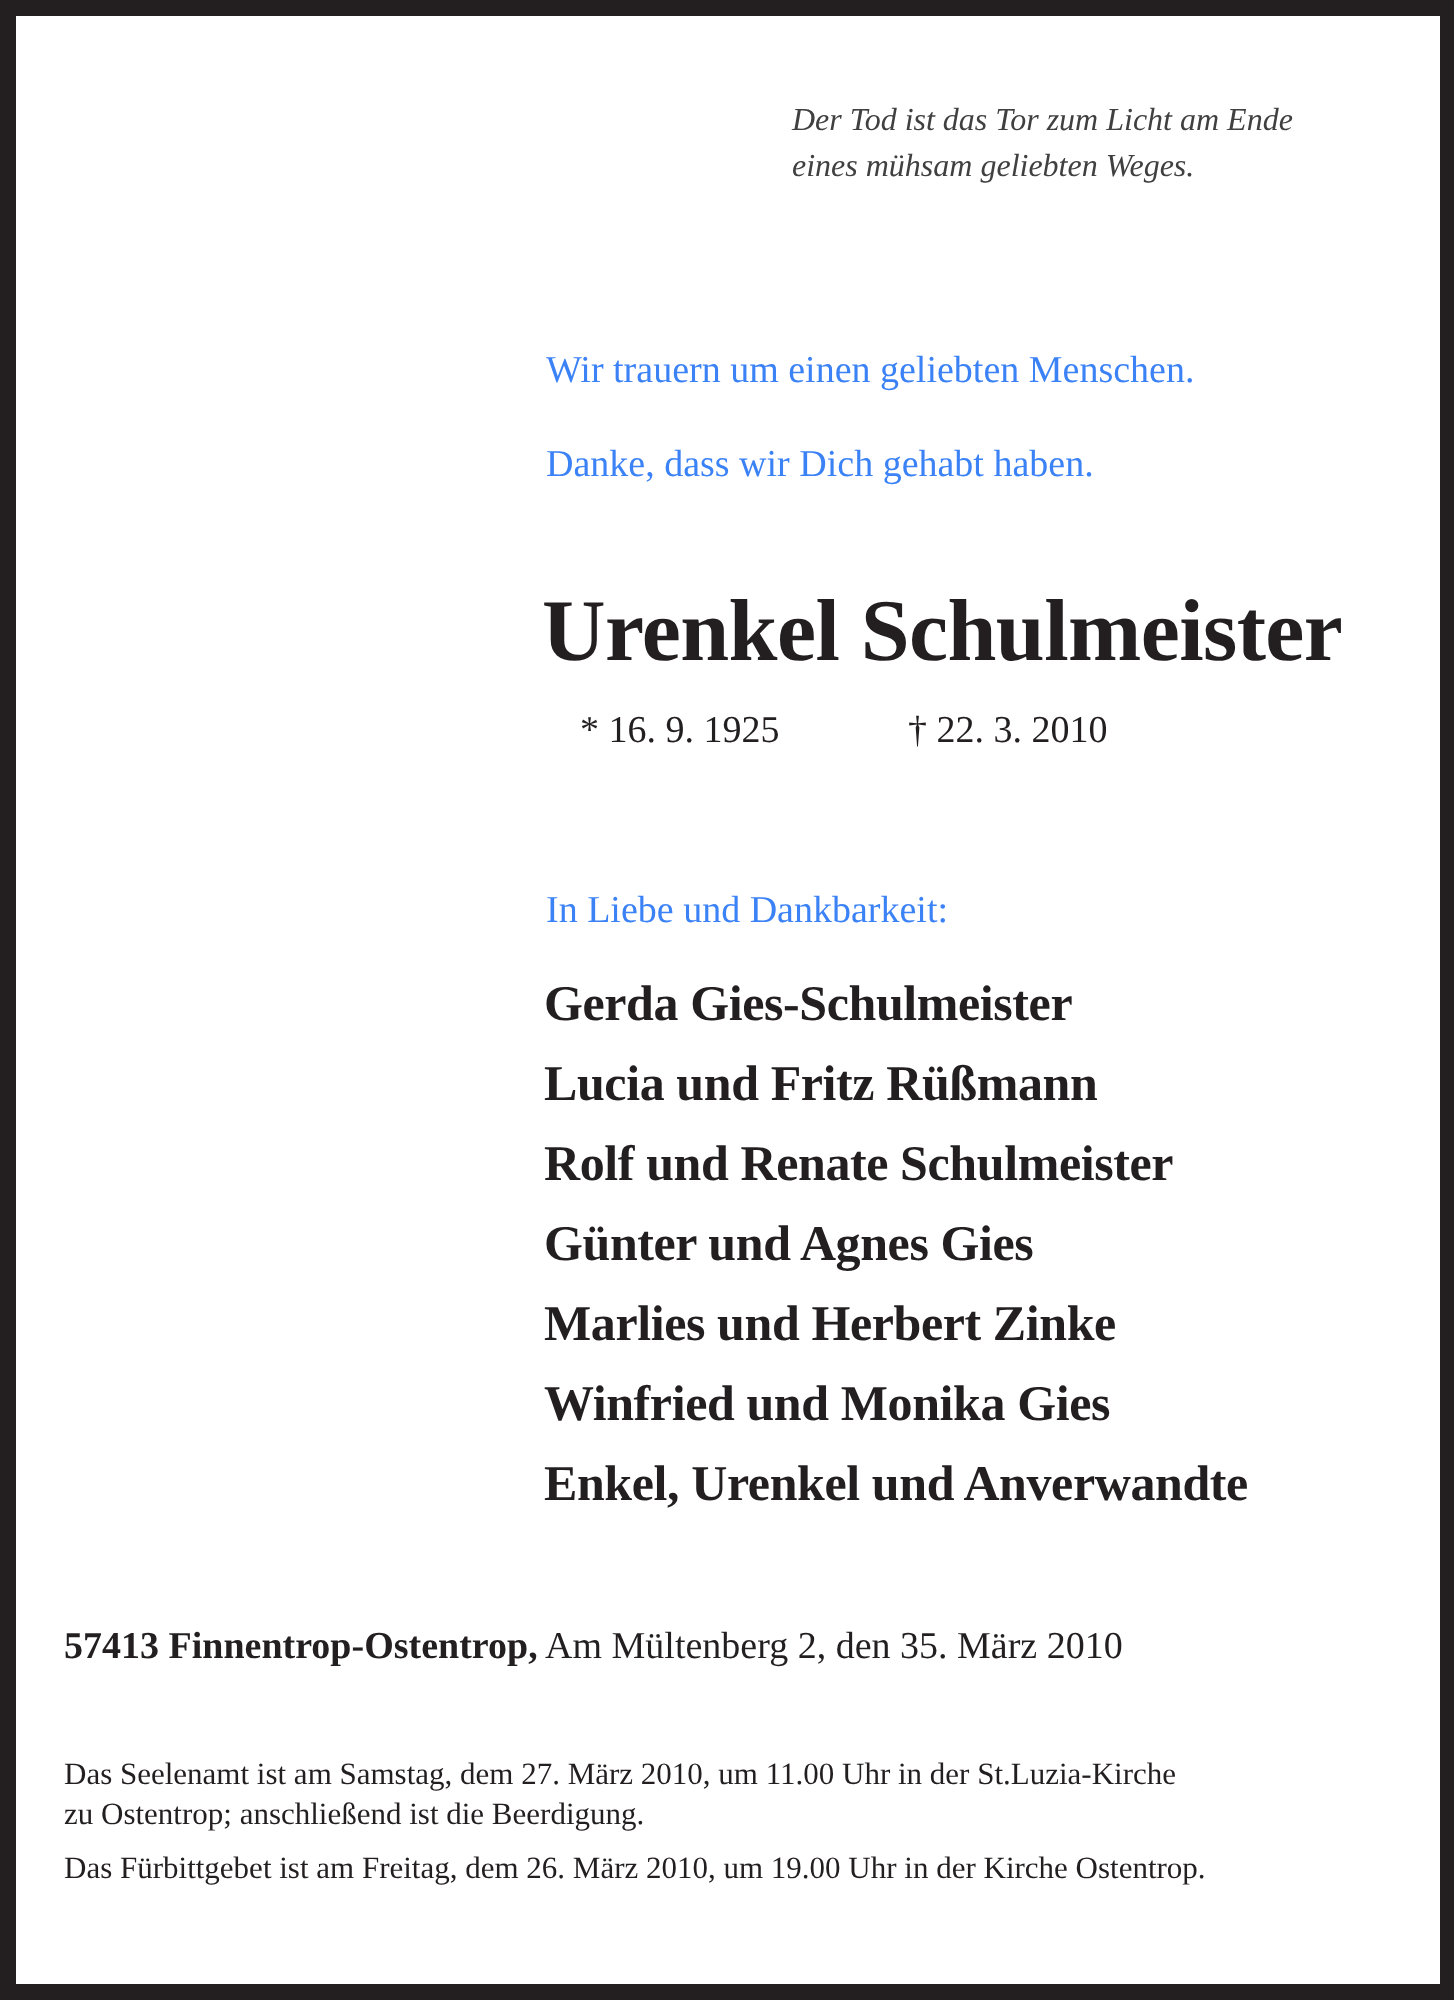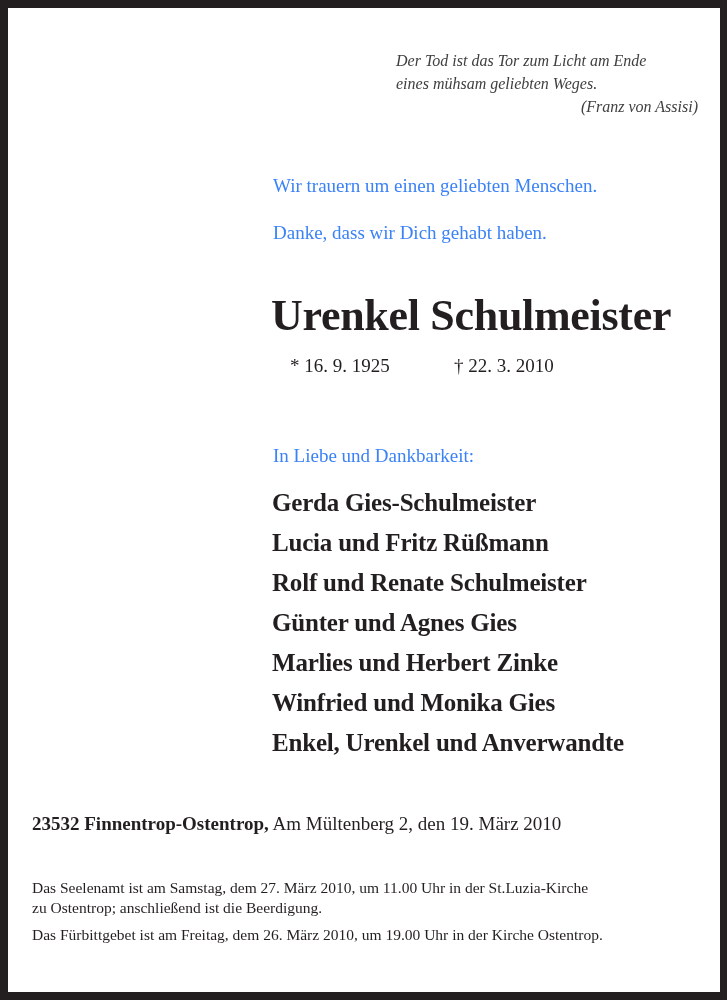--- a/index.html
+++ b/index.html
@@ -62,21 +62,20 @@
     }
   </style>
 </head>
 <body>
 
 <div class="page">
 
   <div class="abs quote" style="left:388px; top:41px; width:302px;">
     <span class="line">Der Tod ist das Tor zum Licht am Ende</span>
     <span class="line">eines mühsam geliebten Weges.</span>
-    <span class="author">(Franz von Assisi)</span>
   </div>
 
   <div class="abs intro" style="left:265px; top:167px;">Wir trauern um einen geliebten Menschen.</div>
   <div class="abs intro" style="left:265px; top:214px;">Danke, dass wir Dich gehabt haben.</div>
 
   <div class="abs name" style="left:263px; top:282px;">Urenkel Schulmeister</div>
 
   <div class="abs dates" style="left:282px; top:347px;">* 16. 9. 1925</div>
   <div class="abs dates" style="left:446px; top:347px;">† 22. 3. 2010</div>
 
@@ -84,20 +83,20 @@
 
   <div class="abs family-item" style="left:264px; top:481px;">Gerda Gies-Schulmeister</div>
   <div class="abs family-item" style="left:264px; top:521px;">Lucia und Fritz Rüßmann</div>
   <div class="abs family-item" style="left:264px; top:561px;">Rolf und Renate Schulmeister</div>
   <div class="abs family-item" style="left:264px; top:601px;">Günter und Agnes Gies</div>
   <div class="abs family-item" style="left:264px; top:641px;">Marlies und Herbert Zinke</div>
   <div class="abs family-item" style="left:264px; top:681px;">Winfried und Monika Gies</div>
   <div class="abs family-item" style="left:264px; top:721px;">Enkel, Urenkel und Anverwandte</div>
 
   <div class="abs address" style="left:24px; top:805px;">
-    <b>23532 Finnentrop-Ostentrop,</b><span> Am Mültenberg 2, den 19. März 2010</span>
+    <b>57413 Finnentrop-Ostentrop,</b><span> Am Mültenberg 2, den 35. März 2010</span>
   </div>
 
   <div class="abs notice" style="left:24px; top:870px;">Das Seelenamt ist am Samstag, dem 27. März 2010, um 11.00 Uhr in der St.Luzia-Kirche</div>
   <div class="abs notice" style="left:24px; top:890px;">zu Ostentrop; anschließend ist die Beerdigung.</div>
   <div class="abs notice" style="left:24px; top:917px;">Das Fürbittgebet ist am Freitag, dem 26. März 2010, um 19.00 Uhr in der Kirche Ostentrop.</div>
 
 </div>
 
 </body></html>

